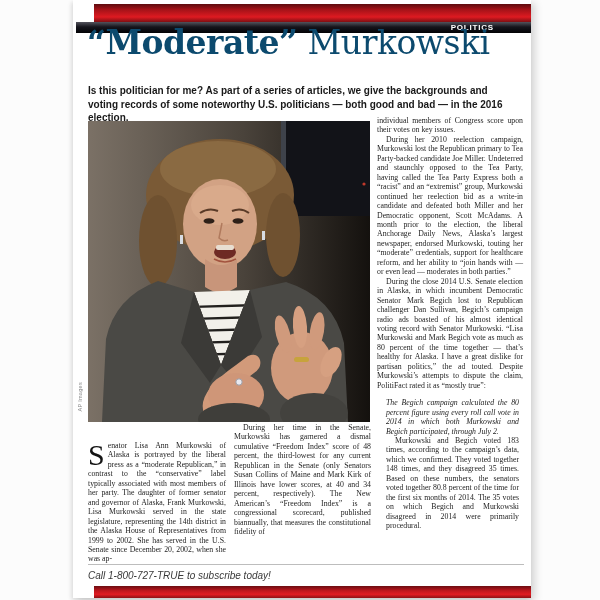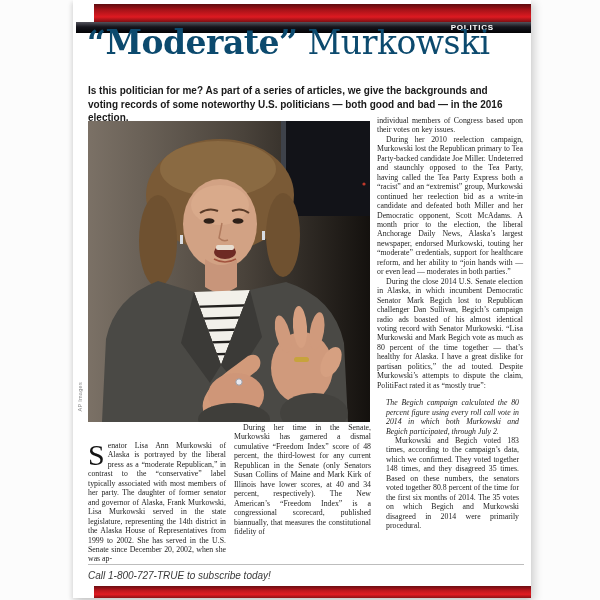--- a/index.html
+++ b/index.html
@@ -142,21 +142,21 @@
     <div class="credit">AP Images</div>
 
 
     <div class="col col-left">
         <p class="plain"><span class="dropcap">S</span>enator Lisa Ann Murkowski of Alaska is portrayed by the liberal press as a “moderate Republican,” in contrast to the “conservative” label typically associated with most members of her party. The daughter of former senator and governor of Alaska, Frank Murkowski, Lisa Murkowski served in the state legislature, representing the 14th district in the Alaska House of Representatives from 1999 to 2002. She has served in the U.S. Senate since December 20, 2002, when she was ap-</p>
       </div>
     <div class="col col-middle">
         <p class="indent">During her time in the Senate, Murkowski has garnered a dismal cumulative “Freedom Index” score of 48 percent, the third-lowest for any current Republican in the Senate (only Senators Susan Collins of Maine and Mark Kirk of Illinois have lower scores, at 40 and 34 percent, respectively). The New American’s “Freedom Index” is a congressional scorecard, published biannually, that measures the constitutional fidelity of</p>
       </div>
     <div class="col col-right">
-        <p class="plain">individual members of Congress based upon their votes on key issues.</p>
+        <p class="plain">individual members of Congress score upon their votes on key issues.</p>
         <p class="indent">During her 2010 reelection campaign, Murkowski lost the Republican primary to Tea Party-backed candidate Joe Miller. Undeterred and staunchly opposed to the Tea Party, having called the Tea Party Express both a “racist” and an “extremist” group, Murkowski continued her reelection bid as a write-in candidate and defeated both Miller and her Democratic opponent, Scott McAdams. A month prior to the election, the liberal Anchorage Daily News, Alaska’s largest newspaper, endorsed Murkowski, touting her “moderate” credentials, support for healthcare reform, and her ability to “join hands with — or even lead — moderates in both parties.”</p>
         <p class="indent">During the close 2014 U.S. Senate election in Alaska, in which incumbent Democratic Senator Mark Begich lost to Republican challenger Dan Sullivan, Begich’s campaign radio ads boasted of his almost identical voting record with Senator Murkowski. “Lisa Murkowski and Mark Begich vote as much as 80 percent of the time together — that’s healthy for Alaska. I have a great dislike for partisan politics,” the ad touted. Despite Murkowski’s attempts to dispute the claim, PolitiFact rated it as “mostly true”:</p>
         <p class="quote">The Begich campaign calculated the 80 percent figure using every roll call vote in 2014 in which both Murkowski and Begich participated, through July 2.</p>
         <p class="quote2">Murkowski and Begich voted 183 times, according to the campaign’s data, which we confirmed. They voted together 148 times, and they disagreed 35 times. Based on these numbers, the senators voted together 80.8 percent of the time for the first six months of 2014. The 35 votes on which Begich and Murkowski disagreed in 2014 were primarily procedural.</p>
       </div>
 
     <div class="footer-rule"></div>
     <div class="footer-subscribe">Call 1-800-727-TRUE to subscribe today!</div>
     <div class="page-num">25</div>
     <div class="bar-red-bottom"></div>

